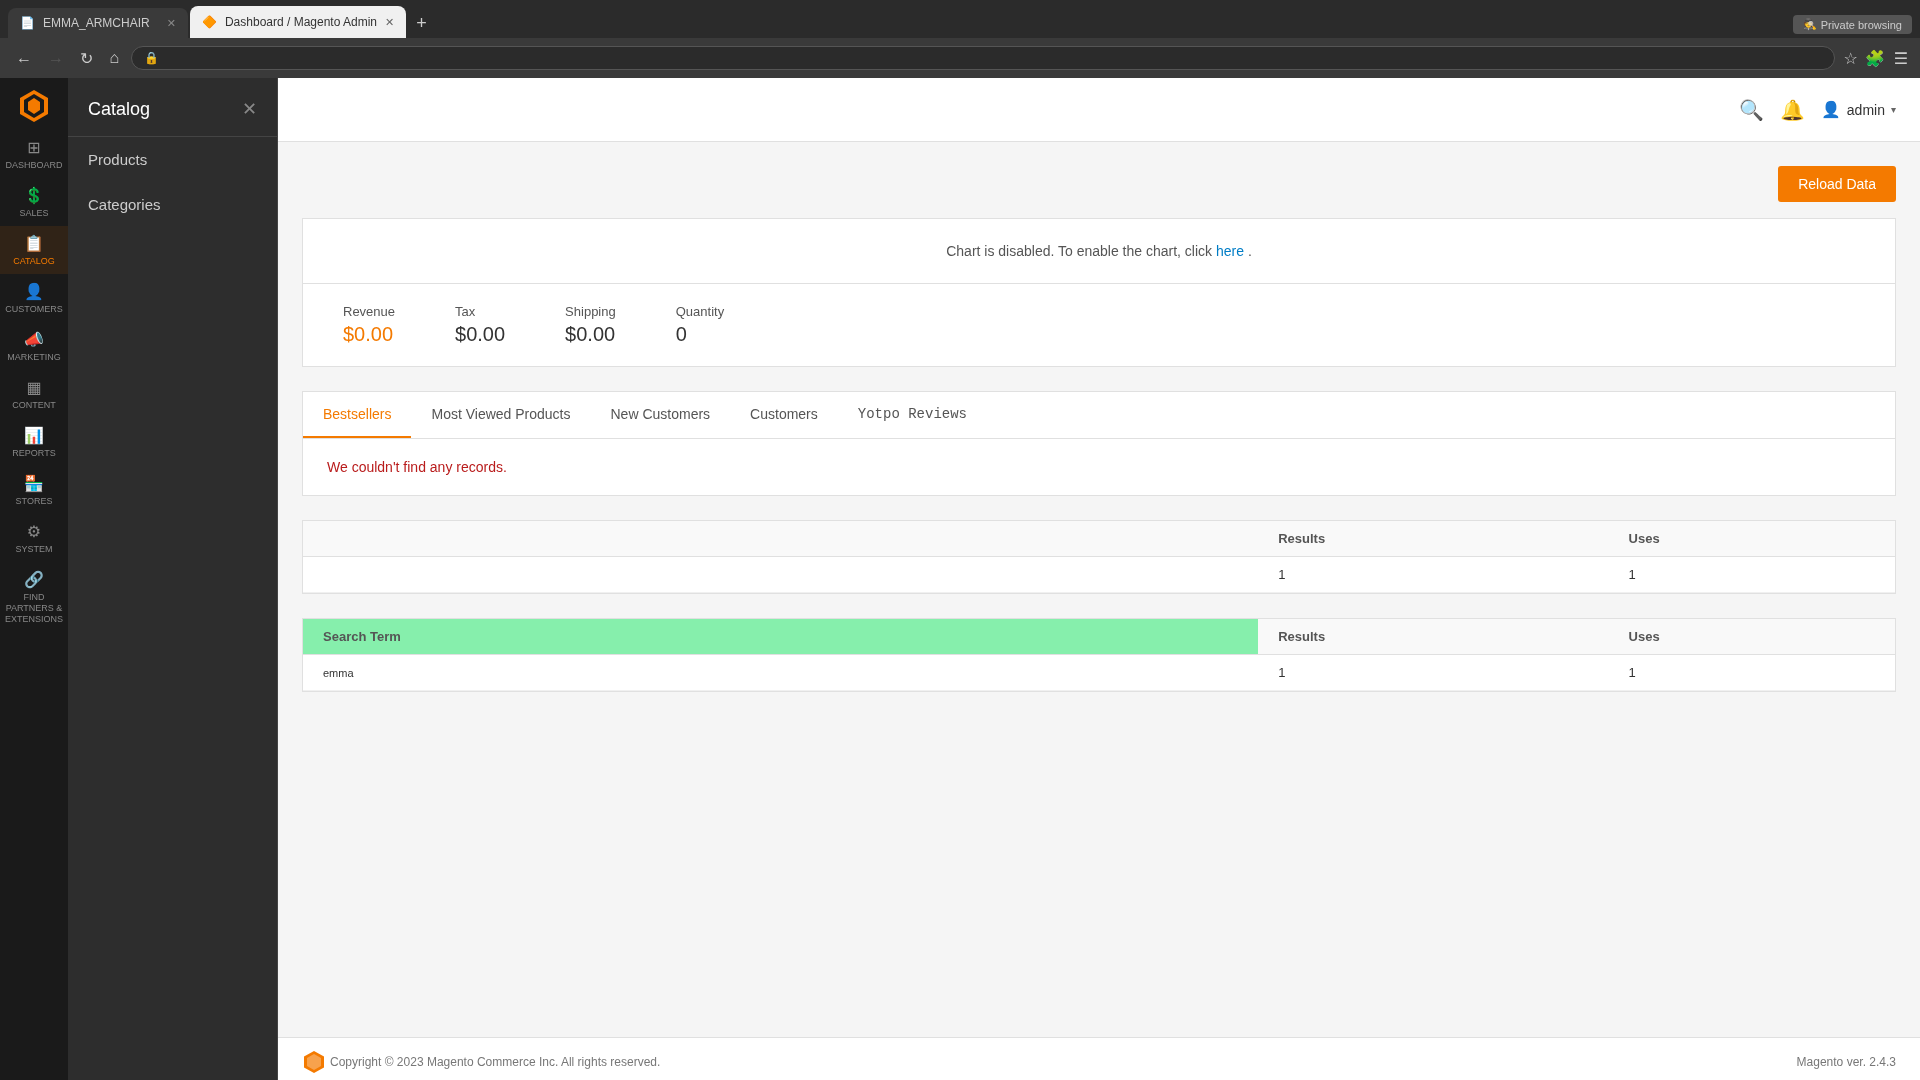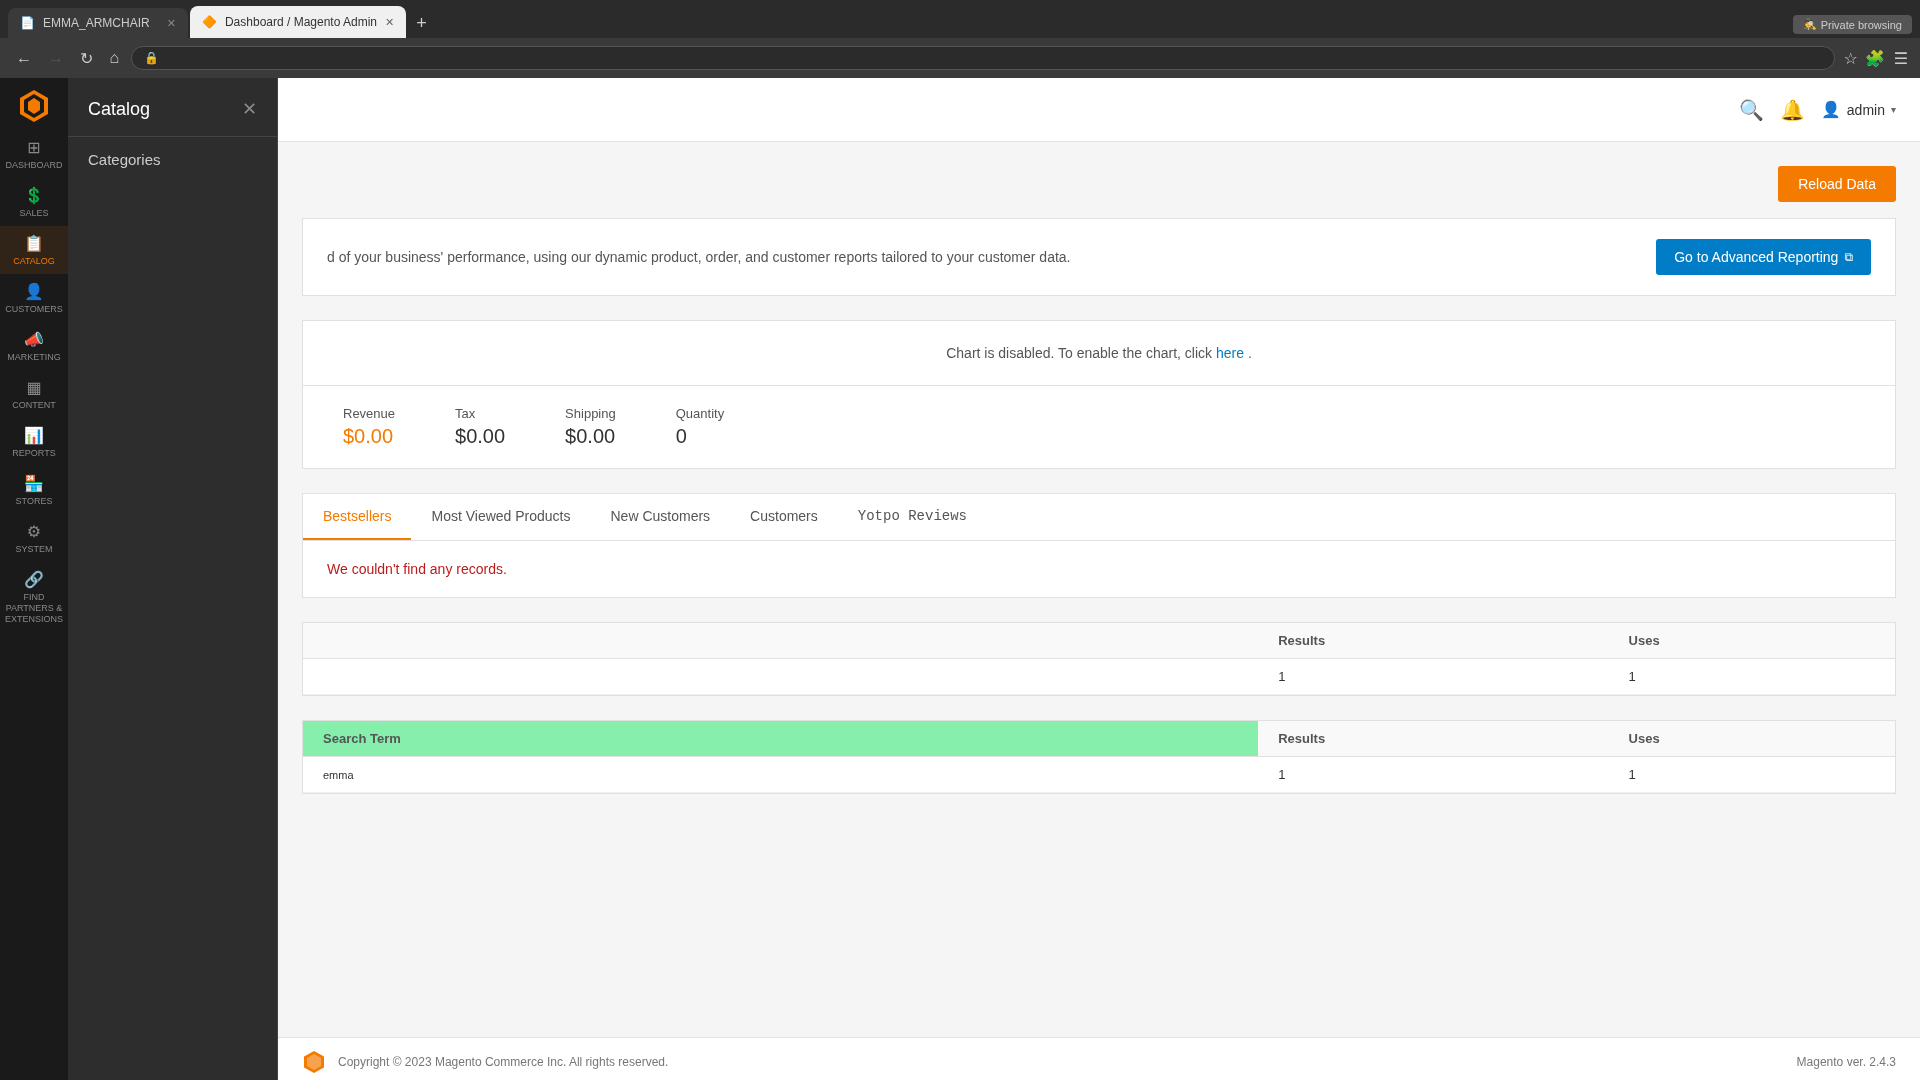--- a/index.html
+++ b/index.html
@@ -107,20 +107,21 @@
       <span style="font-size:16px;">🔗</span>
       <span>FIND PARTNERS &amp; EXTENSIONS</span>
     </div>
   </nav>
 
   <div style="width:210px; background:#2d2d2d; border-right:1px solid #444; flex-shrink:0;">
     <div style="display:flex; align-items:center; justify-content:space-between; padding:20px 20px 16px; border-bottom:1px solid #444;">
       <span style="color:#fff; font-size:18px; font-weight:500;">Catalog</span>
       <span style="color:#888; cursor:pointer; font-size:18px;">✕</span>
     </div>
+    <a style="display:block; padding:14px 20px; color:#ccc; font-size:15px; cursor:pointer; text-decoration:none;">Products</a>
     <a style="display:block; padding:14px 20px; color:#ccc; font-size:15px; cursor:pointer; text-decoration:none;">Categories</a>
   </div>
 
   <div style="flex:1; overflow-y:auto; background:#f5f5f5; display:flex; flex-direction:column;">
 
     <div style="background:#fff; padding:0 24px; height:64px; display:flex; align-items:center; justify-content:flex-end; border-bottom:1px solid #e0e0e0; flex-shrink:0; gap:16px;">
       <span style="color:#666; font-size:20px; cursor:pointer;">🔍</span>
       <span style="color:#666; font-size:20px; cursor:pointer;">🔔</span>
       <div style="display:flex; align-items:center; gap:6px; color:#333; font-size:14px; cursor:pointer;">
         <span style="font-size:16px;">👤</span>
@@ -128,27 +129,20 @@
         <span style="font-size:10px; color:#666;">▾</span>
       </div>
     </div>
 
     <div style="flex:1; padding:24px;">
 
       <div style="display:flex; justify-content:flex-end; margin-bottom:16px;">
         <button style="background:#f47a00; color:#fff; border:none; padding:10px 20px; font-size:14px; cursor:pointer; border-radius:3px;">Reload Data</button>
       </div>
 
-      <div style="background:#fff; border:1px solid #e0e0e0; padding:20px 24px; margin-bottom:24px; display:flex; align-items:center; justify-content:space-between; gap:24px;">
-        <p style="color:#555; font-size:14px; flex:1;">d of your business' performance, using our dynamic product, order, and customer reports tailored to your customer data.</p>
-        <button style="background:#007dc6; color:#fff; border:none; padding:10px 18px; font-size:14px; cursor:pointer; border-radius:3px; display:flex; align-items:center; gap:6px; white-space:nowrap; flex-shrink:0;">
-          <span>Go to Advanced Reporting</span>
-          <span style="font-size:12px;">⧉</span>
-        </button>
-      </div>
 
       <div style="background:#fff; border:1px solid #e0e0e0; padding:0; margin-bottom:24px;">
         <div style="text-align:center; padding:24px; color:#555; font-size:14px; border-bottom:1px solid #e0e0e0;">
           <span>Chart is disabled. To enable the chart, click </span>
           <a style="color:#007dc6; text-decoration:none; cursor:pointer;">here</a>
           <span>.</span>
         </div>
         <div style="display:flex; gap:60px; padding:20px 40px;">
 
           <div>
@@ -222,21 +216,21 @@
               <td style="padding:10px 20px; font-size:13px; color:#333; border-bottom:1px solid #f0f0f0;">1</td>
               <td style="padding:10px 20px; font-size:13px; color:#333; border-bottom:1px solid #f0f0f0;">1</td>
             </tr>
           </tbody>
         </table>
       </div>
 
     </div>
 
     <div style="background:#fff; border-top:1px solid #e0e0e0; padding:12px 24px; display:flex; align-items:center; justify-content:space-between; flex-shrink:0;">
-      <div style="display:flex; align-items:center; gap:12px;justify-content:space-between;">
+      <div style="display:flex; align-items:center; gap:4px;justify-content:space-between;">
         <svg width="24" height="24" viewBox="0 0 24 24">
           <path d="M12 1 L22 6.5 L22 17.5 L12 23 L2 17.5 L2 6.5 Z" fill="#f47a00"></path>
           <path d="M12 4 L19 8 L19 16 L12 20 L5 16 L5 8 Z" fill="#fff" opacity="0.3"></path>
         </svg>
         <span style="color:#777; font-size:12px;">Copyright © 2023 Magento Commerce Inc. All rights reserved.</span>
       </div>
       <span style="color:#777; font-size:12px;">Magento ver. 2.4.3</span>
     </div>
 
   </div>

